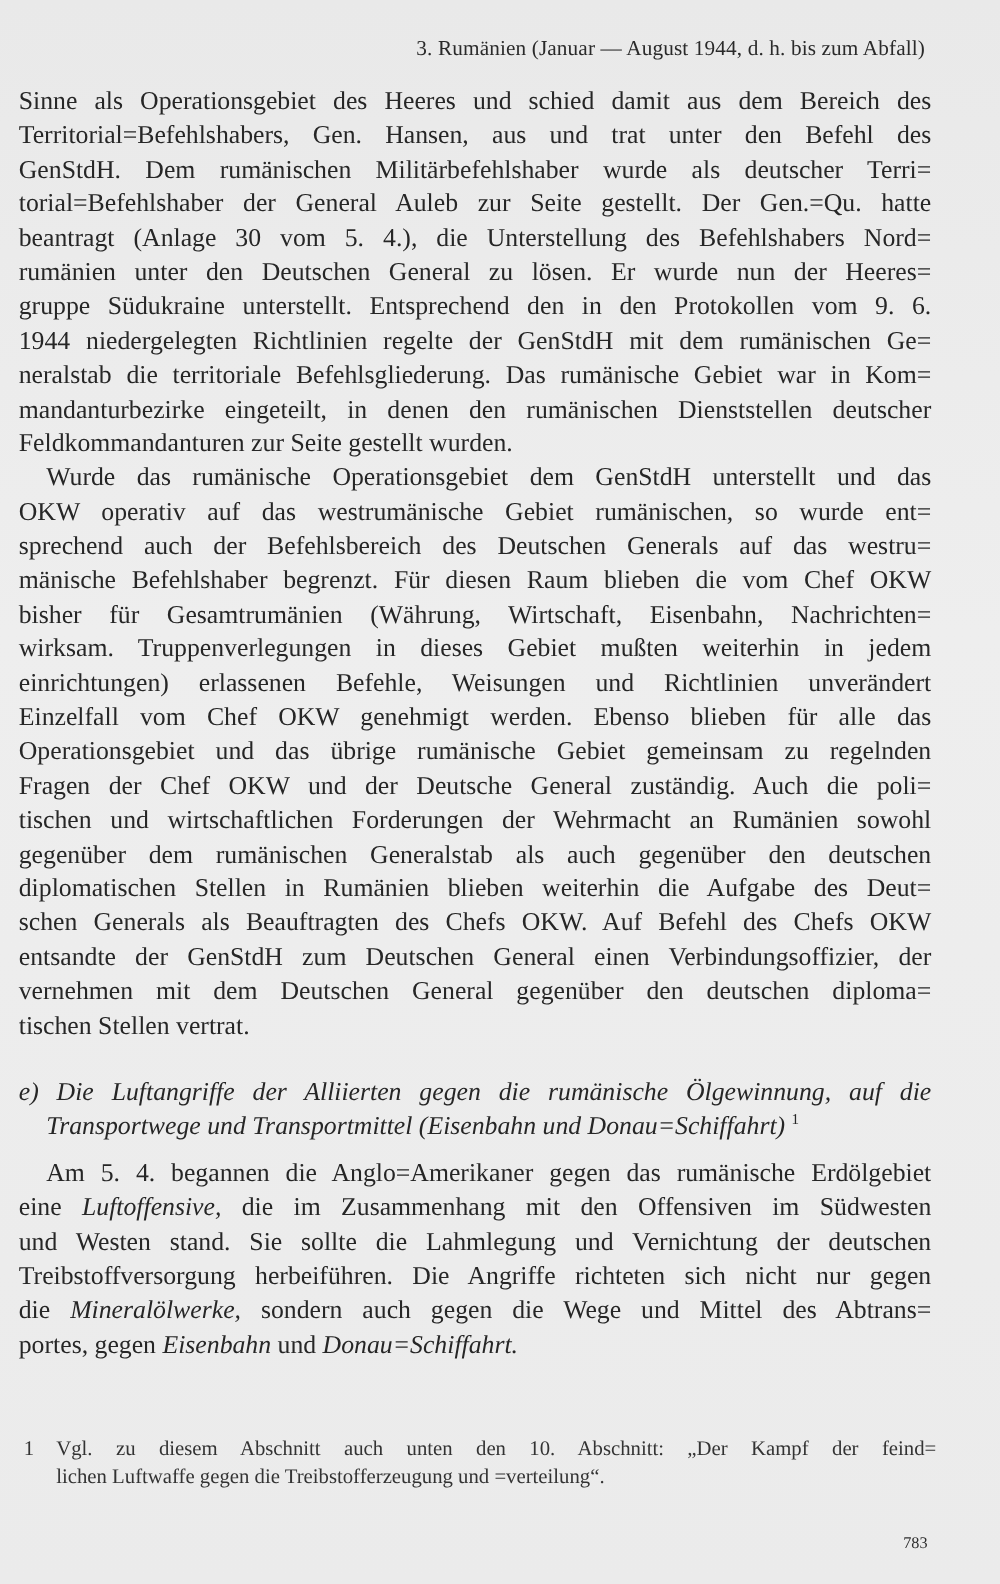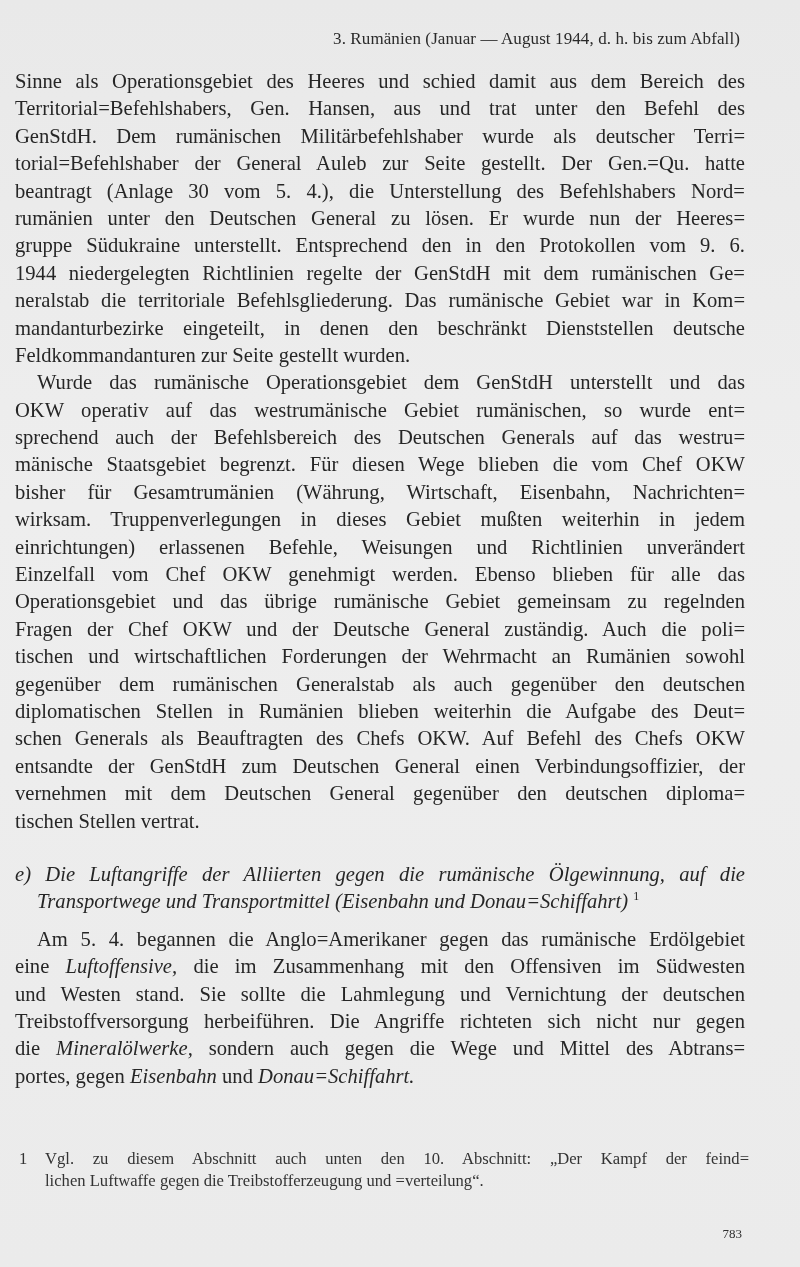--- a/index.html
+++ b/index.html
@@ -116,29 +116,29 @@
     <div>
       <span class="line">Sinne als Operationsgebiet des Heeres und schied damit aus dem Bereich des</span>
       <span class="line">Territorial=Befehlshabers, Gen. Hansen, aus und trat unter den Befehl des</span>
       <span class="line">GenStdH. Dem rumänischen Militärbefehlshaber wurde als deutscher Terri=</span>
       <span class="line">torial=Befehlshaber der General Auleb zur Seite gestellt. Der Gen.=Qu. hatte</span>
       <span class="line">beantragt (Anlage 30 vom 5. 4.), die Unterstellung des Befehlshabers Nord=</span>
       <span class="line">rumänien unter den Deutschen General zu lösen. Er wurde nun der Heeres=</span>
       <span class="line">gruppe Südukraine unterstellt. Entsprechend den in den Protokollen vom 9. 6.</span>
       <span class="line">1944 niedergelegten Richtlinien regelte der GenStdH mit dem rumänischen Ge=</span>
       <span class="line">neralstab die territoriale Befehlsgliederung. Das rumänische Gebiet war in Kom=</span>
-      <span class="line">mandanturbezirke eingeteilt, in denen den beschränkt Dienststellen deutsche</span>
+      <span class="line">mandanturbezirke eingeteilt, in denen den rumänischen Dienststellen deutscher</span>
       <span class="line last">Feldkommandanturen zur Seite gestellt wurden.</span>
     </div>
 
     <div>
       <span class="line indent">Wurde das rumänische Operationsgebiet dem GenStdH unterstellt und das</span>
       <span class="line">OKW operativ auf das westrumänische Gebiet rumänischen, so wurde ent=</span>
       <span class="line">sprechend auch der Befehlsbereich des Deutschen Generals auf das westru=</span>
-      <span class="line">mänische Staatsgebiet begrenzt. Für diesen Wege blieben die vom Chef OKW</span>
+      <span class="line">mänische Befehlshaber begrenzt. Für diesen Raum blieben die vom Chef OKW</span>
       <span class="line">bisher für Gesamtrumänien (Währung, Wirtschaft, Eisenbahn, Nachrichten=</span>
       <span class="line">wirksam. Truppenverlegungen in dieses Gebiet mußten weiterhin in jedem</span>
       <span class="line">einrichtungen) erlassenen Befehle, Weisungen und Richtlinien unverändert</span>
       <span class="line">Einzelfall vom Chef OKW genehmigt werden. Ebenso blieben für alle das</span>
       <span class="line">Operationsgebiet und das übrige rumänische Gebiet gemeinsam zu regelnden</span>
       <span class="line">Fragen der Chef OKW und der Deutsche General zuständig. Auch die poli=</span>
       <span class="line">tischen und wirtschaftlichen Forderungen der Wehrmacht an Rumänien sowohl</span>
       <span class="line">gegenüber dem rumänischen Generalstab als auch gegenüber den deutschen</span>
       <span class="line">diplomatischen Stellen in Rumänien blieben weiterhin die Aufgabe des Deut=</span>
       <span class="line">schen Generals als Beauftragten des Chefs OKW. Auf Befehl des Chefs OKW</span>

